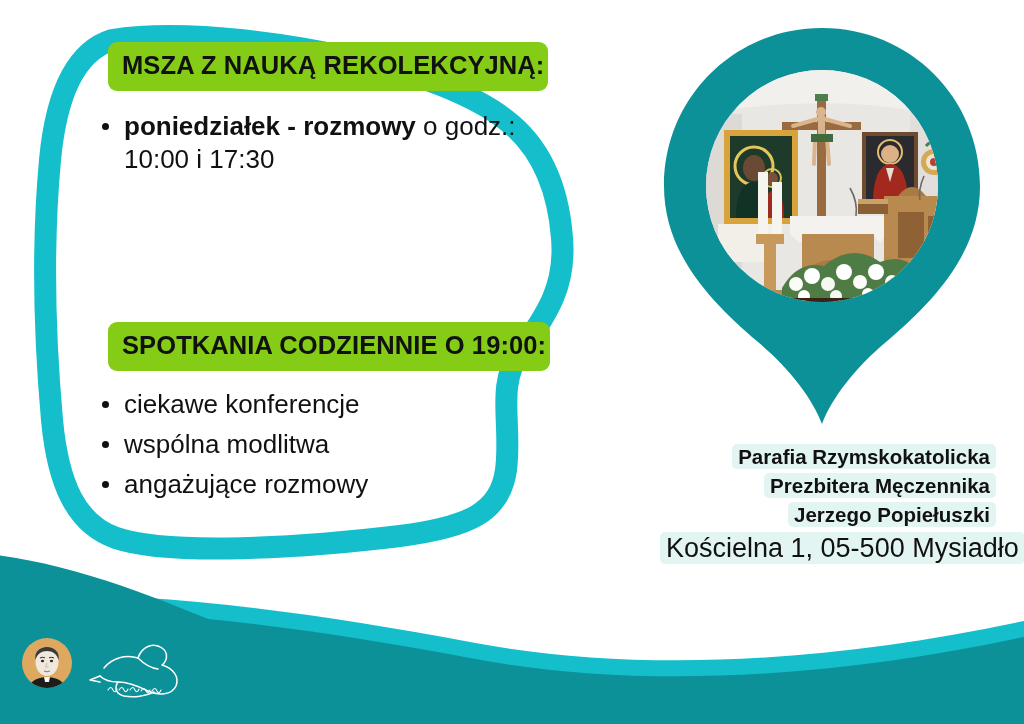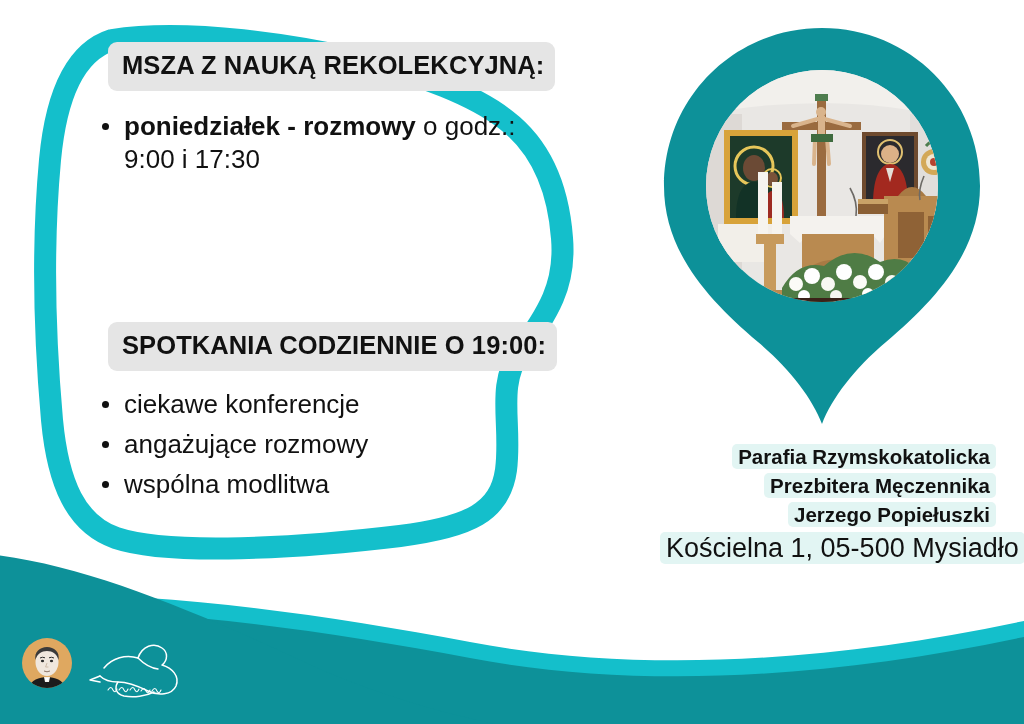--- a/index.html
+++ b/index.html
@@ -37,27 +37,27 @@
     height: 724px;
     z-index: 5;
   }
 
   .heading-wrap {
     position: absolute;
     white-space: nowrap;
   }
   .heading {
     display: inline-block;
-    background: #e5e5e5;
+    background: #84cc16;
     color: #111111;
     font-weight: bold;
     font-size: 25.5px;
     letter-spacing: 0.1px;
     line-height: 1;
-    padding: 11px 11px 12px 14px;
+    padding: 11px 4px 12px 14px;
     border-radius: 9px;
   }
   #heading-mass { left: 108px; top: 42px; }
   #heading-meetings { left: 108px; top: 322px; }
 
   .list {
     position: absolute;
     margin: 0;
     padding: 0;
     list-style: none;
@@ -186,41 +186,41 @@
 
     <div class="heading-wrap" id="heading-mass">
       <span class="heading">MSZA Z NAUKĄ REKOLEKCYJNĄ:</span>
     </div>
 
     <ul class="list" id="list-mass">
       <li>
         <span class="bullet"></span>
         <span class="li-body">
           <span class="li-line"><span class="strong">poniedziałek - rozmowy</span><span> o godz.:</span></span>
-          <span class="li-line">9:00 i 17:30</span>
+          <span class="li-line">10:00 i 17:30</span>
         </span>
       </li>
     </ul>
 
     <div class="heading-wrap" id="heading-meetings">
       <span class="heading">SPOTKANIA CODZIENNIE O 19:00:</span>
     </div>
 
     <ul class="list" id="list-meetings">
       <li>
         <span class="bullet"></span>
         <span class="li-body">ciekawe konferencje</span>
       </li>
       <li>
         <span class="bullet"></span>
-        <span class="li-body">angażujące rozmowy</span>
+        <span class="li-body">wspólna modlitwa</span>
       </li>
       <li>
         <span class="bullet"></span>
-        <span class="li-body">wspólna modlitwa</span>
+        <span class="li-body">angażujące rozmowy</span>
       </li>
     </ul>
   </div>
 
   <div class="pin">
     <svg width="320" height="400" viewBox="0 0 320 400" xmlns="http://www.w3.org/2000/svg">
       <defs>
         <clipPath id="photoClip">
           <circle cx="160" cy="160" r="116"></circle>
         </clipPath>

